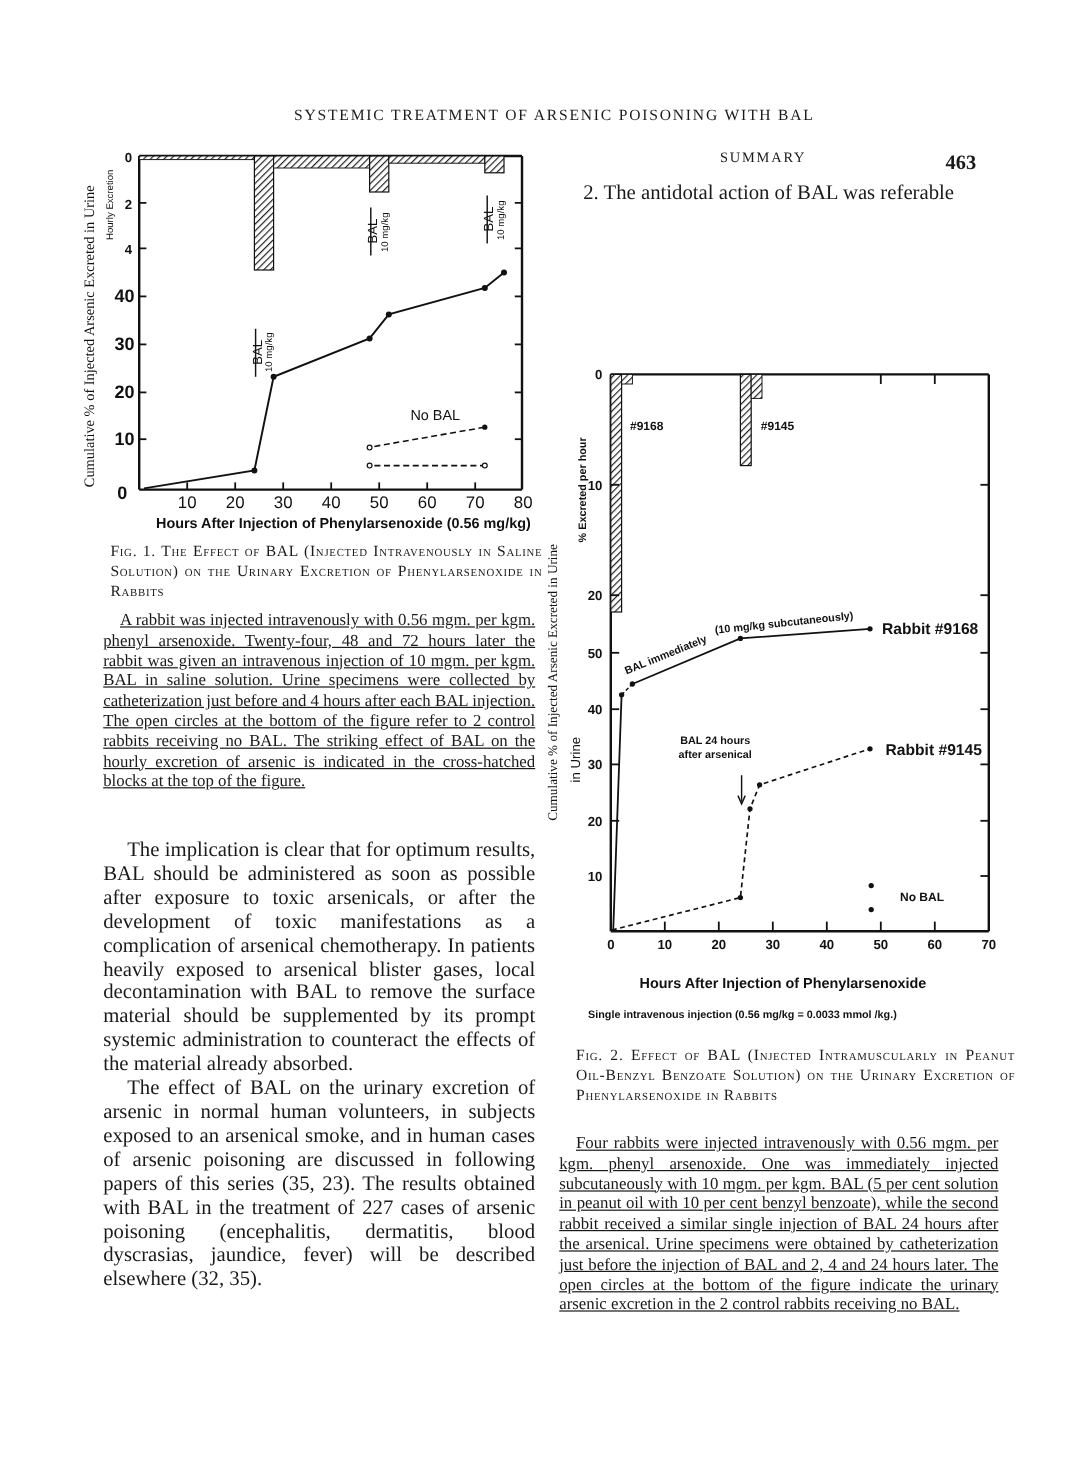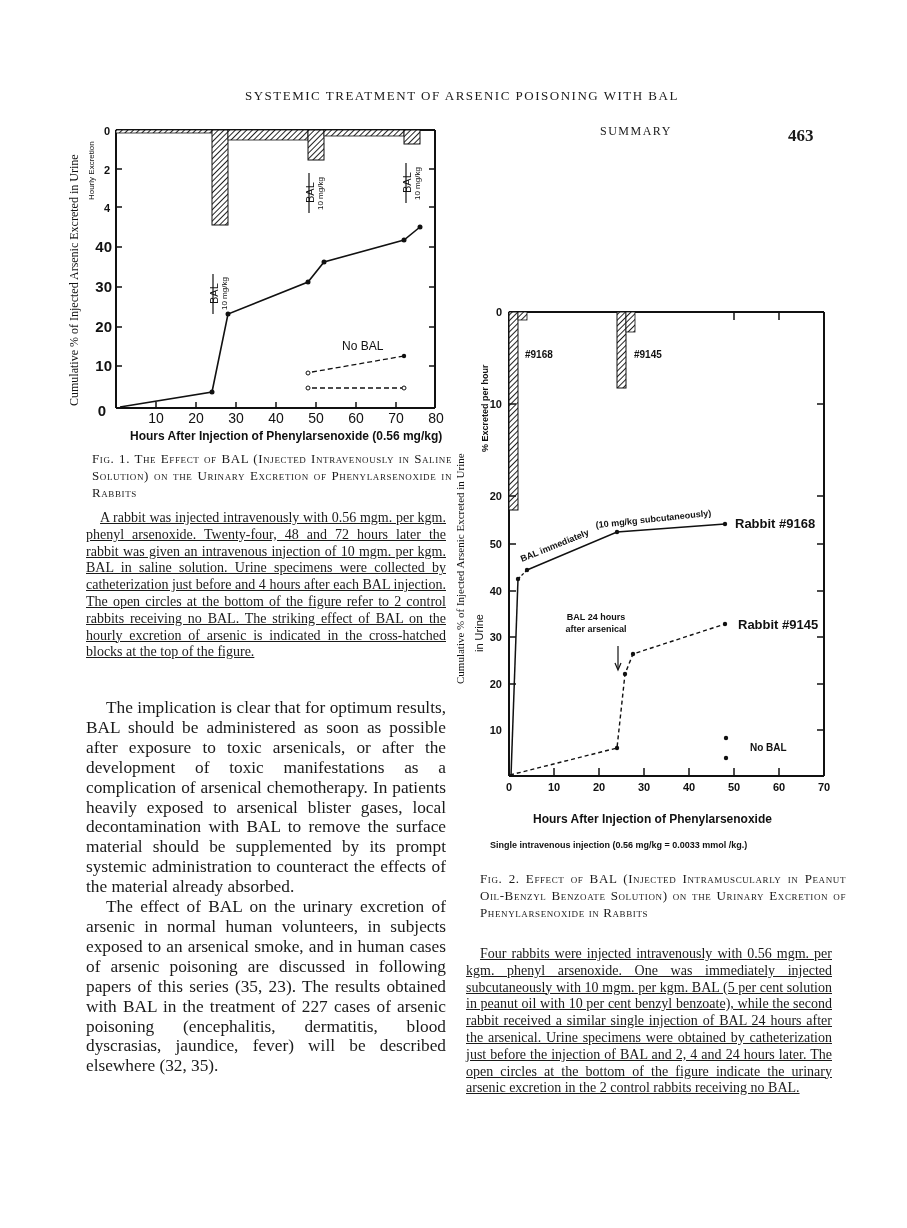--- a/index.html
+++ b/index.html
@@ -128,20 +128,21 @@
 <div class="abs caption-title" style="left:80px;top:450px;width:360px;margin-left:12px;">Fig. 1. The Effect of BAL (Injected Intravenously in Saline Solution) on the Urinary Excretion of Phenylarsenoxide in Rabbits</div>
 <div class="abs caption-body" style="left:86px;top:510px;width:360px;">A rabbit was injected intravenously with 0.56 mgm. per kgm. phenyl arsenoxide. Twenty-four, 48 and 72 hours later the rabbit was given an intravenous injection of 10 mgm. per kgm. BAL in saline solution. Urine specimens were collected by catheterization just before and 4 hours after each BAL injection. The open circles at the bottom of the figure refer to 2 control rabbits receiving no BAL. The striking effect of BAL on the hourly excretion of arsenic is indicated in the cross-hatched blocks at the top of the figure.</div>
 
 <div class="abs body-text" style="left:86px;top:698px;width:360px;">
   <p>The implication is clear that for optimum results, BAL should be administered as soon as possible after exposure to toxic arsenicals, or after the development of toxic manifestations as a complication of arsenical chemotherapy. In patients heavily exposed to arsenical blister gases, local decontamination with BAL to remove the surface material should be supplemented by its prompt systemic administration to counteract the effects of the material already absorbed.</p>
   <p>The effect of BAL on the urinary excretion of arsenic in normal human volunteers, in subjects exposed to an arsenical smoke, and in human cases of arsenic poisoning are discussed in following papers of this series (35, 23). The results obtained with BAL in the treatment of 227 cases of arsenic poisoning (encephalitis, dermatitis, blood dyscrasias, jaundice, fever) will be described elsewhere (32, 35).</p>
 </div>
 
 <div class="abs summary-head">SUMMARY</div>
 <div class="abs body-text" style="left:466px;top:151px;width:366px;">
+  <p>2. The antidotal action of BAL was referable</p>
 </div>
 
 <svg class="abs" style="left:450px;top:300px;" width="410" height="560">
 
   <g stroke="#111" stroke-width="2">
     <line x1="59" y1="12" x2="59" y2="476"></line>
     <line x1="59" y1="476" x2="374" y2="476"></line>
     <line x1="374" y1="12" x2="374" y2="476"></line>
     <line x1="59" y1="12" x2="374" y2="12"></line>
   </g>

